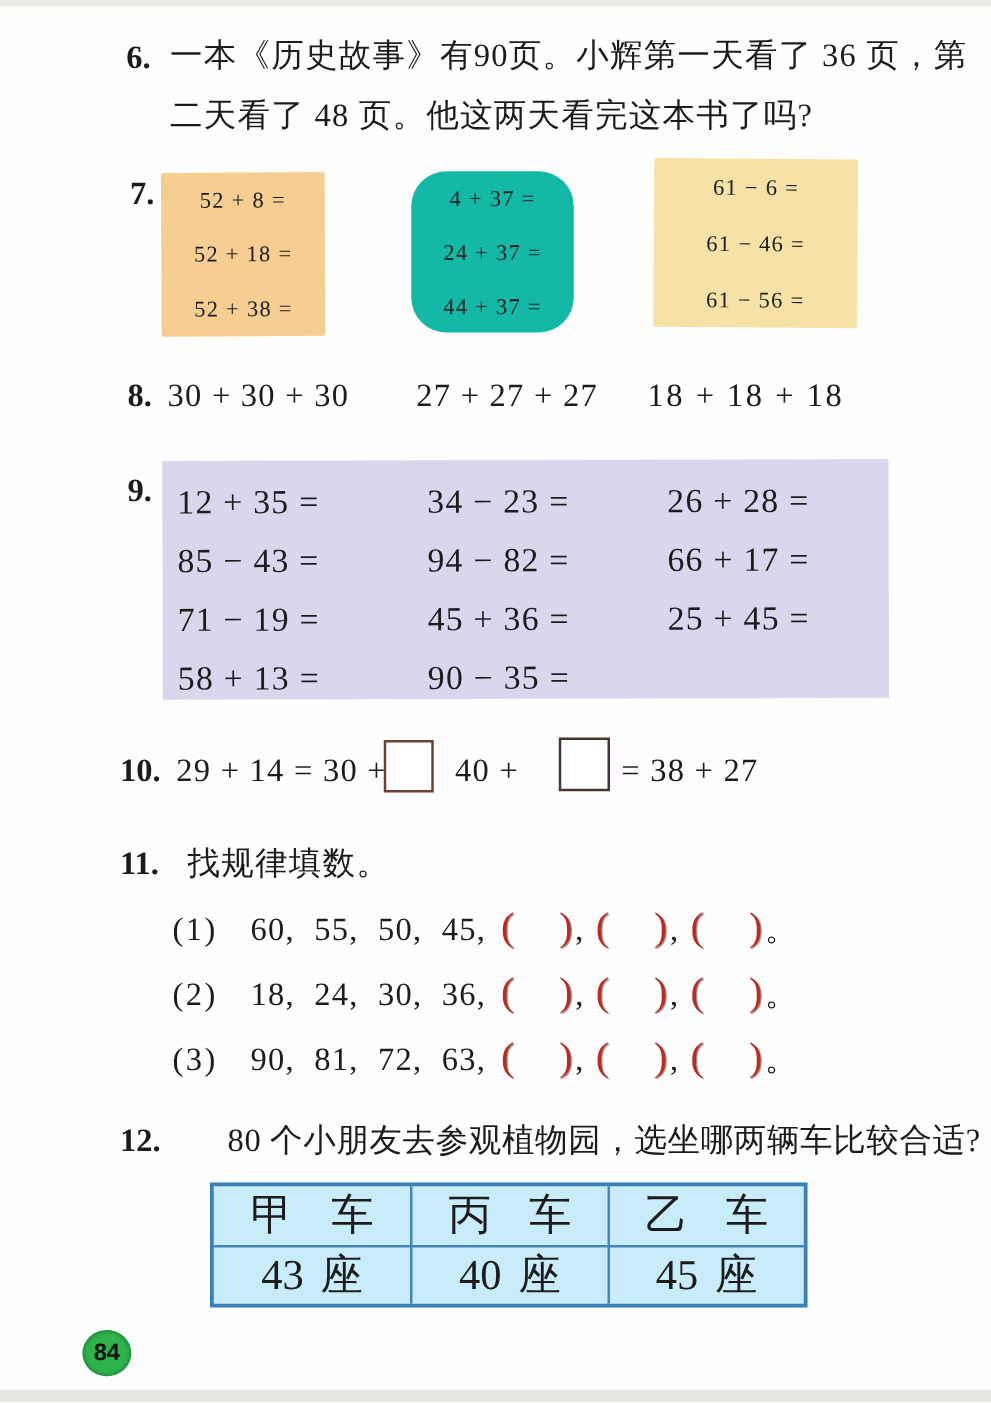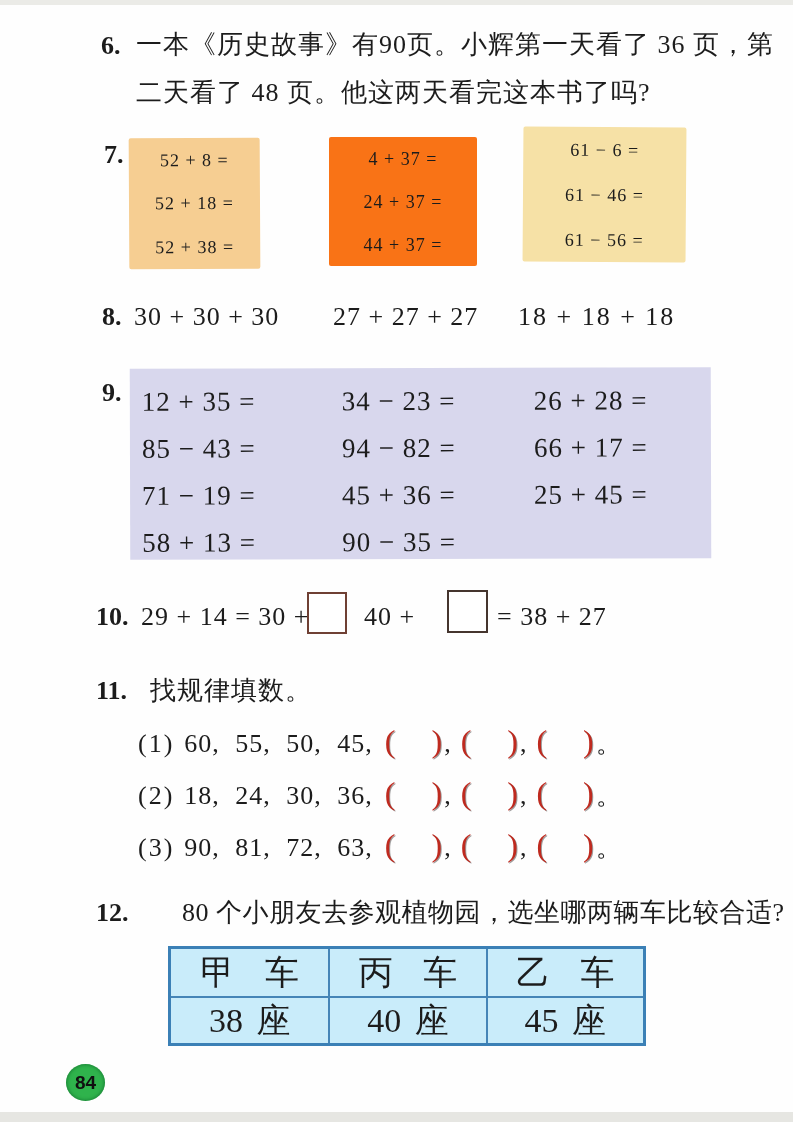--- a/index.html
+++ b/index.html
@@ -17,21 +17,21 @@
   
   .p6-num{left:101px;top:33px;}
   .p6-l1{left:136px;top:32px;letter-spacing:1px;}
   .p6-l2{left:136px;top:80px;letter-spacing:1px;}
 
   
   .p7-num{left:104px;top:142px;}
   .p7-box{position:absolute;display:flex;flex-direction:column;justify-content:space-around;
     align-items:center;border-radius:2px;}
   .p7-box1{left:129px;top:138px;width:131px;height:131px;background:#f6ce92;transform:rotate(-.3deg);}
-  .p7-box2{left:329px;top:137px;width:148px;height:129px;background:#f97316;}
+  .p7-box2{left:329px;top:137px;width:130px;height:129px;background:#14b8a6;border-radius:28px;}
   .p7-box3{left:523px;top:127px;width:163px;height:135px;background:#f6e1a6;transform:rotate(.4deg);}
   .p7-box div{letter-spacing:1px;font-size:18px;}
 
   
   .p8-num{left:102px;top:304px;}
   .p8-e1{left:134px;top:304px;letter-spacing:1px;}
   .p8-e2{left:306px;top:304px;letter-spacing:1px;margin-left:27px;}
   .p8-e3{left:518px;top:304px;letter-spacing:2px;}
 
   
@@ -49,21 +49,21 @@
   .p10-eq2l{left:364px;top:604px;letter-spacing:1px;}
   .p10-box2{left:447px;top:590px;width:37px;height:39px;border:2.5px solid #45352e;background:#fff;}
   .p10-eq2r{left:497px;top:604px;letter-spacing:1px;}
 
   
   .p11-num{left:96px;top:678px;}
   .p11-title{left:150px;top:678px;letter-spacing:1px;}
   .p11-item{position:absolute;left:138px;display:flex;align-items:baseline;white-space:nowrap;}
   .p11-i1{top:725px;} .p11-i2{top:777px;} .p11-i3{top:829px;}
   .p11-label{letter-spacing:2px;margin-right:10px;}
-  .p11-nums{letter-spacing:1px;word-spacing:8px;margin-right:12px;}
+  .p11-nums{letter-spacing:1px;word-spacing:8px;margin-right:12px;margin-left:16px;}
   .pgroup{display:inline-flex;align-items:baseline;}
   .redp{color:#bf2a1f;font-size:32px;font-weight:500;text-shadow:1px 1px 0 rgba(45,40,40,.45);}
   .pgap{display:inline-block;width:36px;}
   .pcomma{margin:0 10px 0 2px;}
   .pperiod{margin-left:2px;}
 
   
   .p12-num{left:96px;top:900px;}
   .p12-text{left:150px;top:900px;letter-spacing:.5px;margin-left:32px;}
   .bus-table{position:absolute;left:168px;top:946px;width:472px;height:94px;
@@ -211,21 +211,21 @@
     <span class="pperiod">。</span>
   </div>
 
   <span class="abs pnum p12-num">12.</span>
   <span class="abs p12-text">80 个小朋友去参观植物园，选坐哪两辆车比较合适?</span>
 
   <div class="bus-table">
     <div class="cell hdr">甲 车</div>
     <div class="cell hdr c-col">丙 车</div>
     <div class="cell hdr c-col">乙 车</div>
-    <div class="cell val c-row">38 座</div>
+    <div class="cell val c-row">43 座</div>
     <div class="cell val c-col c-row">40 座</div>
     <div class="cell val c-col c-row">45 座</div>
   </div>
 
   <div class="badge">
     <span>84</span>
   </div>
 </div>
 
 </body></html>

